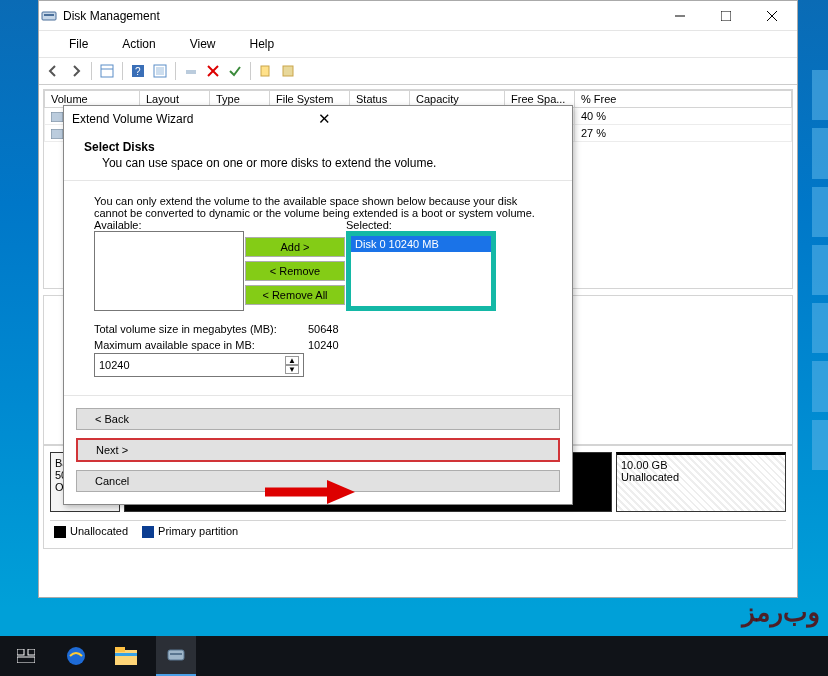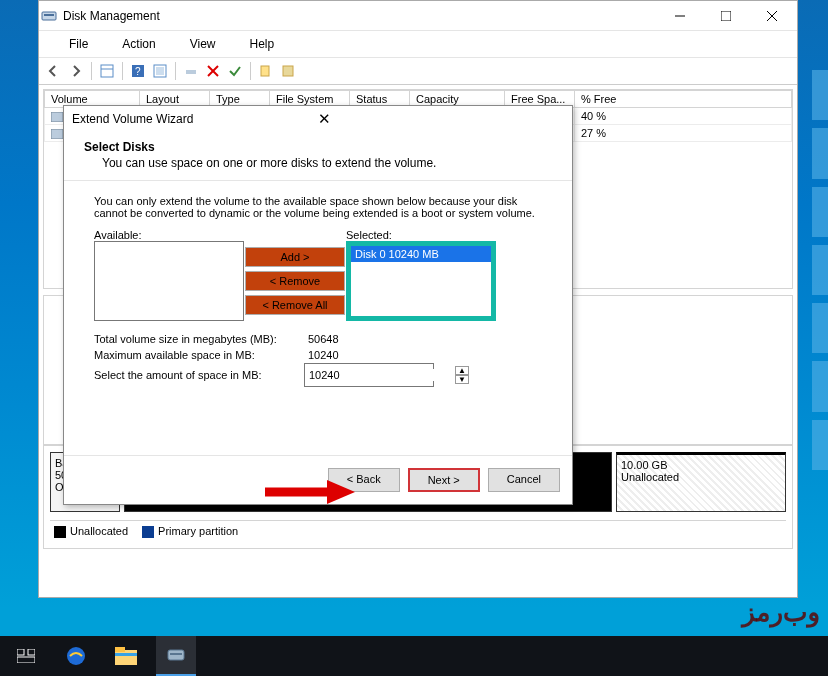--- a/index.html
+++ b/index.html
@@ -57,34 +57,34 @@
     box-shadow:2px 2px 6px rgba(0,0,0,0.25);
     display:flex; flex-direction:column;
     z-index:10;
   }
   .wz-title{padding:4px 8px;display:flex;align-items:center;}
   .wz-title span{flex:1;}
   .wclose{font-size:15px;padding:0 6px;}
   .wz-head{padding:8px 20px 10px 20px;border-bottom:1px solid #e5e5e5;}
   .wz-head .hdr{font-weight:bold;font-size:12px;margin-bottom:2px;}
   .wz-body{flex:1;padding:14px 30px 8px 30px;font-size:11px;}
-  .wz-body .note{margin-bottom:10px;}
+  .wz-body .note{}
   .pickers{display:flex;gap:1px;align-items:flex-start;margin-bottom:10px;}
   .listbox{width:150px;height:80px;border:1px solid #777;background:#fff;font-size:11px;}
   .listbox.sel{border:5px solid #14b8a6;}
   .sel-item{background:#1a73e8;color:#fff;padding:2px 4px;}
   .btn-col{display:flex;flex-direction:column;gap:4px;width:100px;}
-  .btn{border:1px solid #adadad;background:#c2410c;padding:3px 6px;font-size:11px;text-align:center;}
+  .btn{border:1px solid #adadad;background:#84cc16;padding:3px 6px;font-size:11px;text-align:center;}
   .nums{display:grid;grid-template-columns:210px 130px;row-gap:0;align-items:center;font-size:11px;}
   .ro{padding:2px 4px;}
   .spin{border:1px solid #777;padding:2px 4px;display:flex;align-items:center;}
   .spin input{border:none;flex:1;font-size:11px;padding:0;}
   .spin-btns{display:flex;flex-direction:column;margin-left:4px;}
   .spin-btns div{width:14px;height:9px;border:1px solid #999;font-size:8px;line-height:7px;text-align:center;}
-  .wz-foot{padding:12px;border-top:1px solid #e5e5e5;display:flex;justify-content:flex-end;gap:8px;}
+  .wz-foot{padding:12px;border-top:1px solid #e5e5e5;display:flex;justify-content:flex-end;gap:8px;flex-direction:column;}
   .wbtn{border:1px solid #adadad;background:#e1e1e1;padding:4px 18px;font-size:11px;}
   .wbtn.next{border:2px solid #d13438;}
   .arrow{
     position:absolute;
     left:265px;top:480px;
     width:90px;height:20px;
     z-index:20;
   }
 
   
@@ -297,21 +297,20 @@
         <div class="listbox sel">
           <div class="sel-item">Disk 0      10240 MB</div>
         </div>
       </div>
     </div>
     <div class="nums">
       <div>Total volume size in megabytes (MB):</div>
       <div class="ro">50648</div>
       <div>Maximum available space in MB:</div>
       <div class="ro">10240</div>
-      <div>Select the amount of space in MB:</div>
       <div class="spin">
         <input value="10240" style="">
         <div class="spin-btns">
           <div>▲</div>
           <div>▼</div>
         </div>
       </div>
     </div>
   </div>
   <div class="wz-foot">

